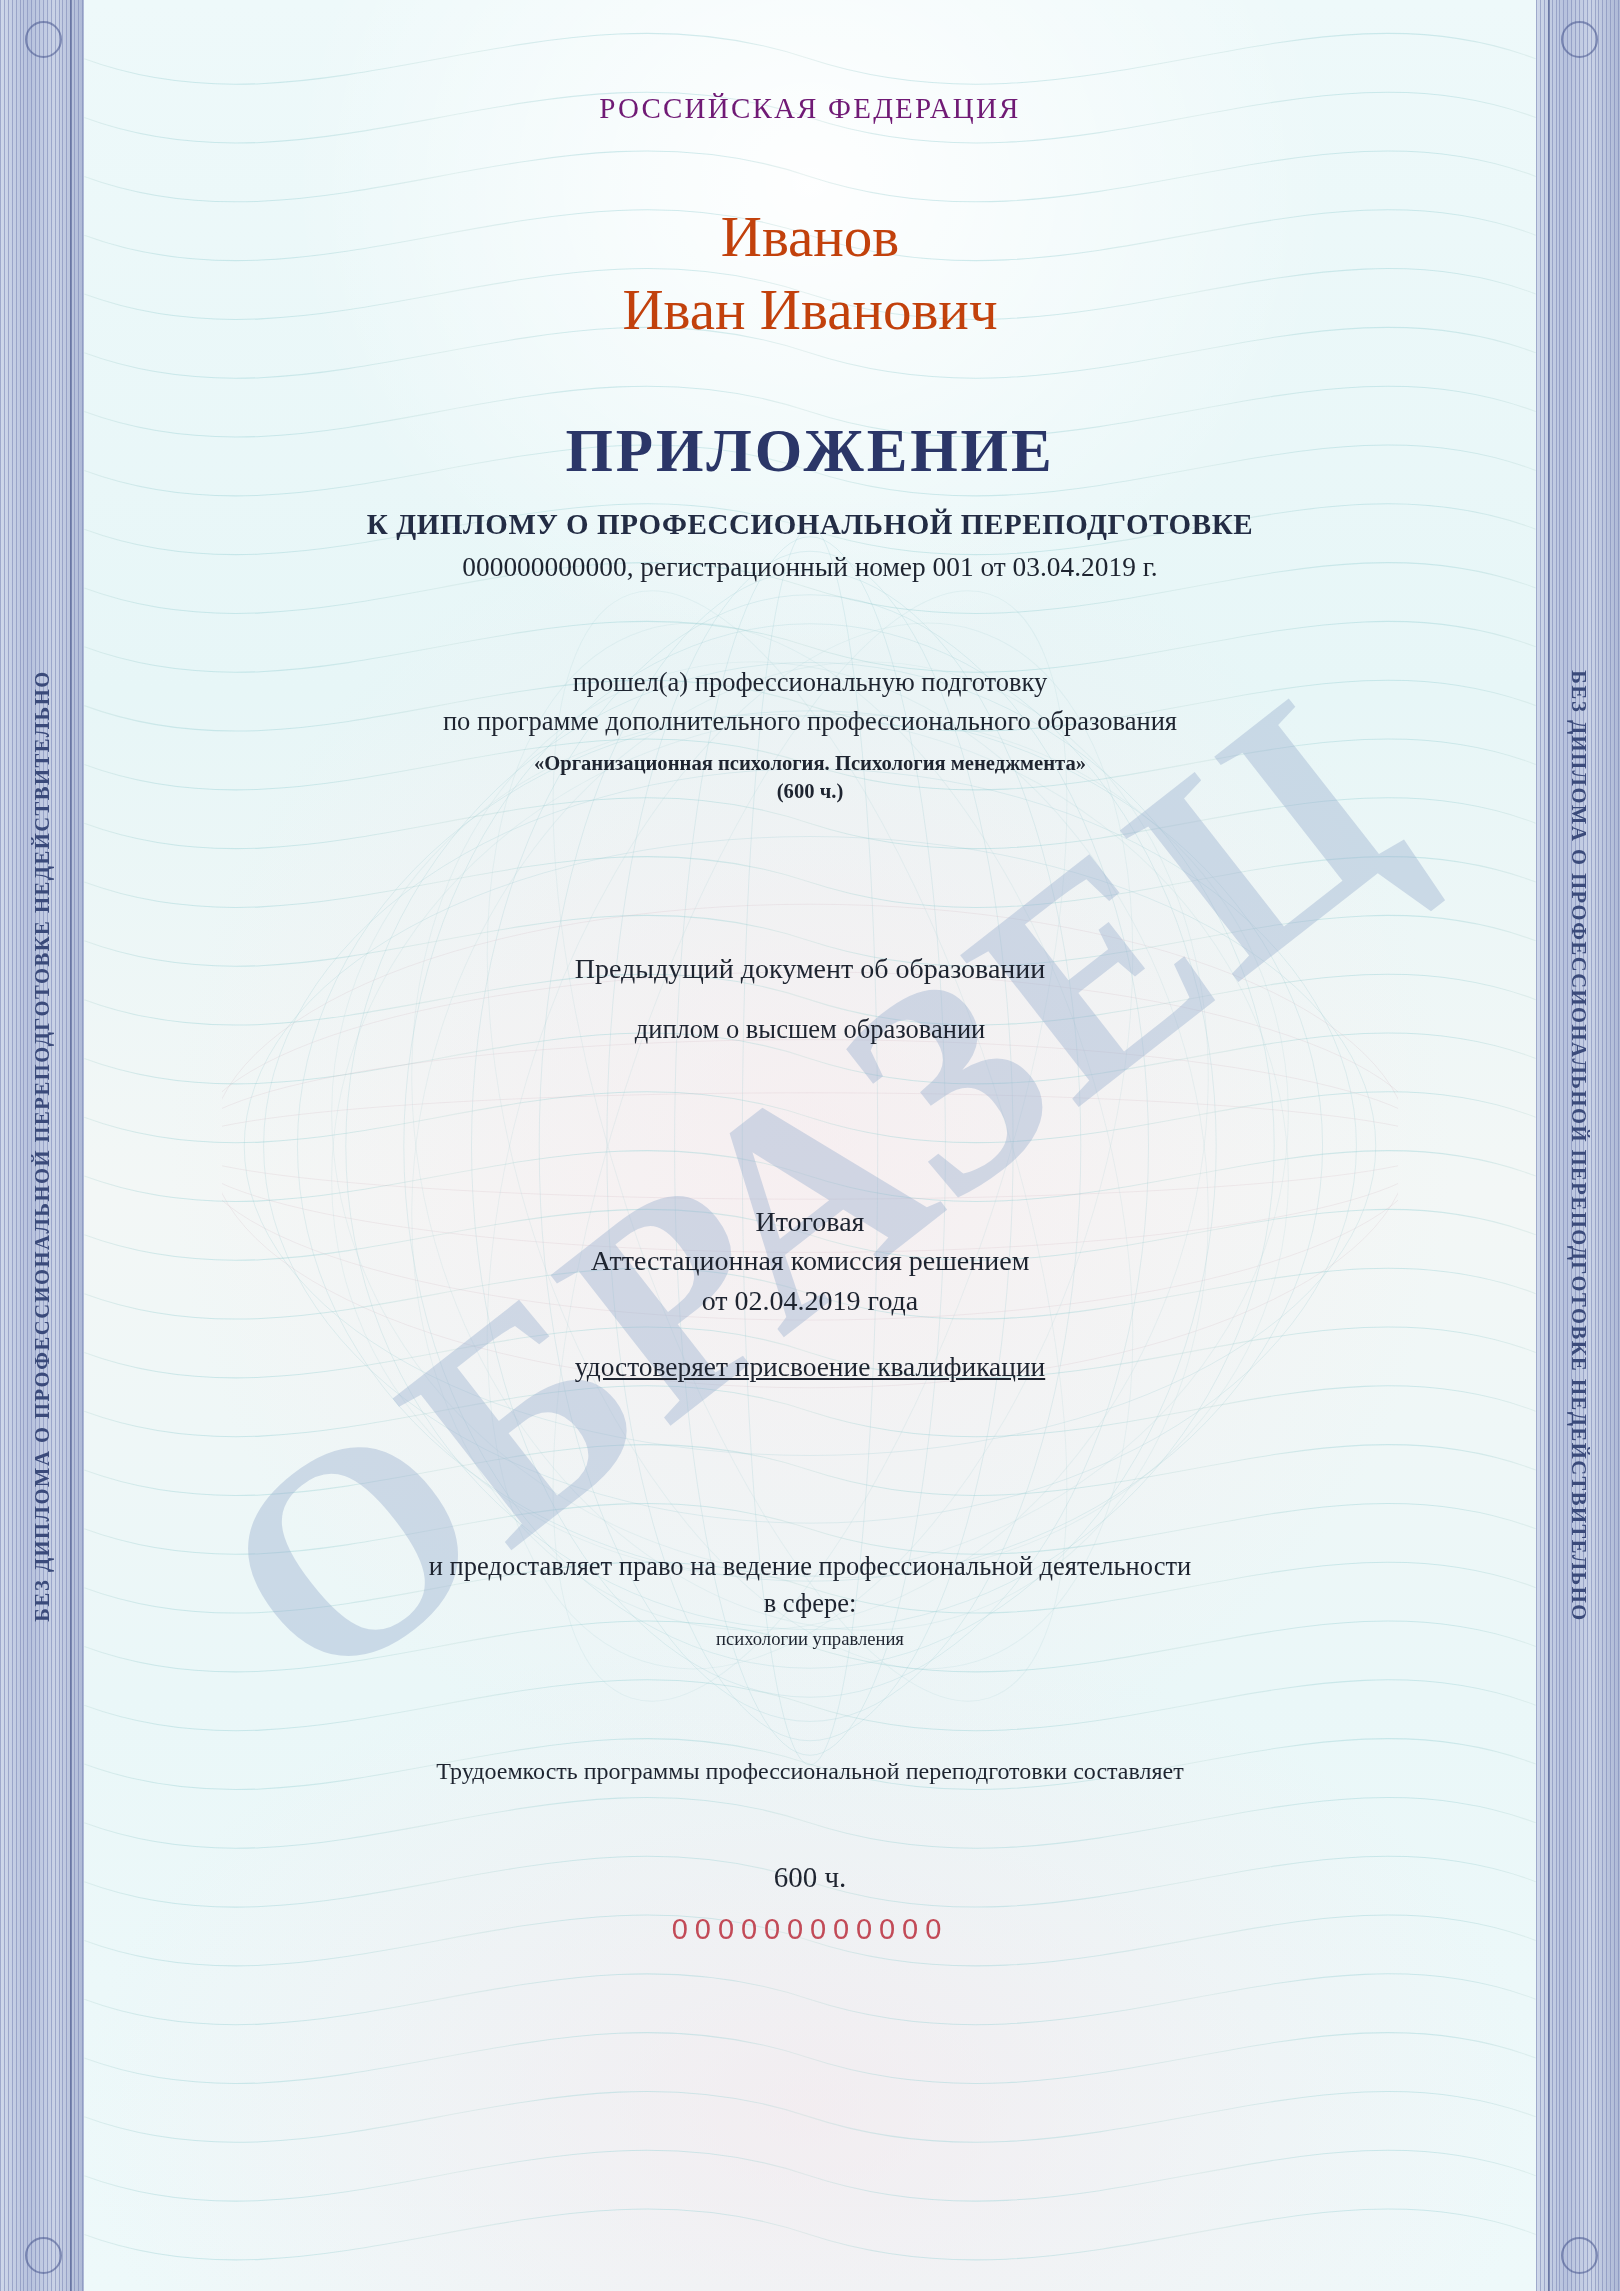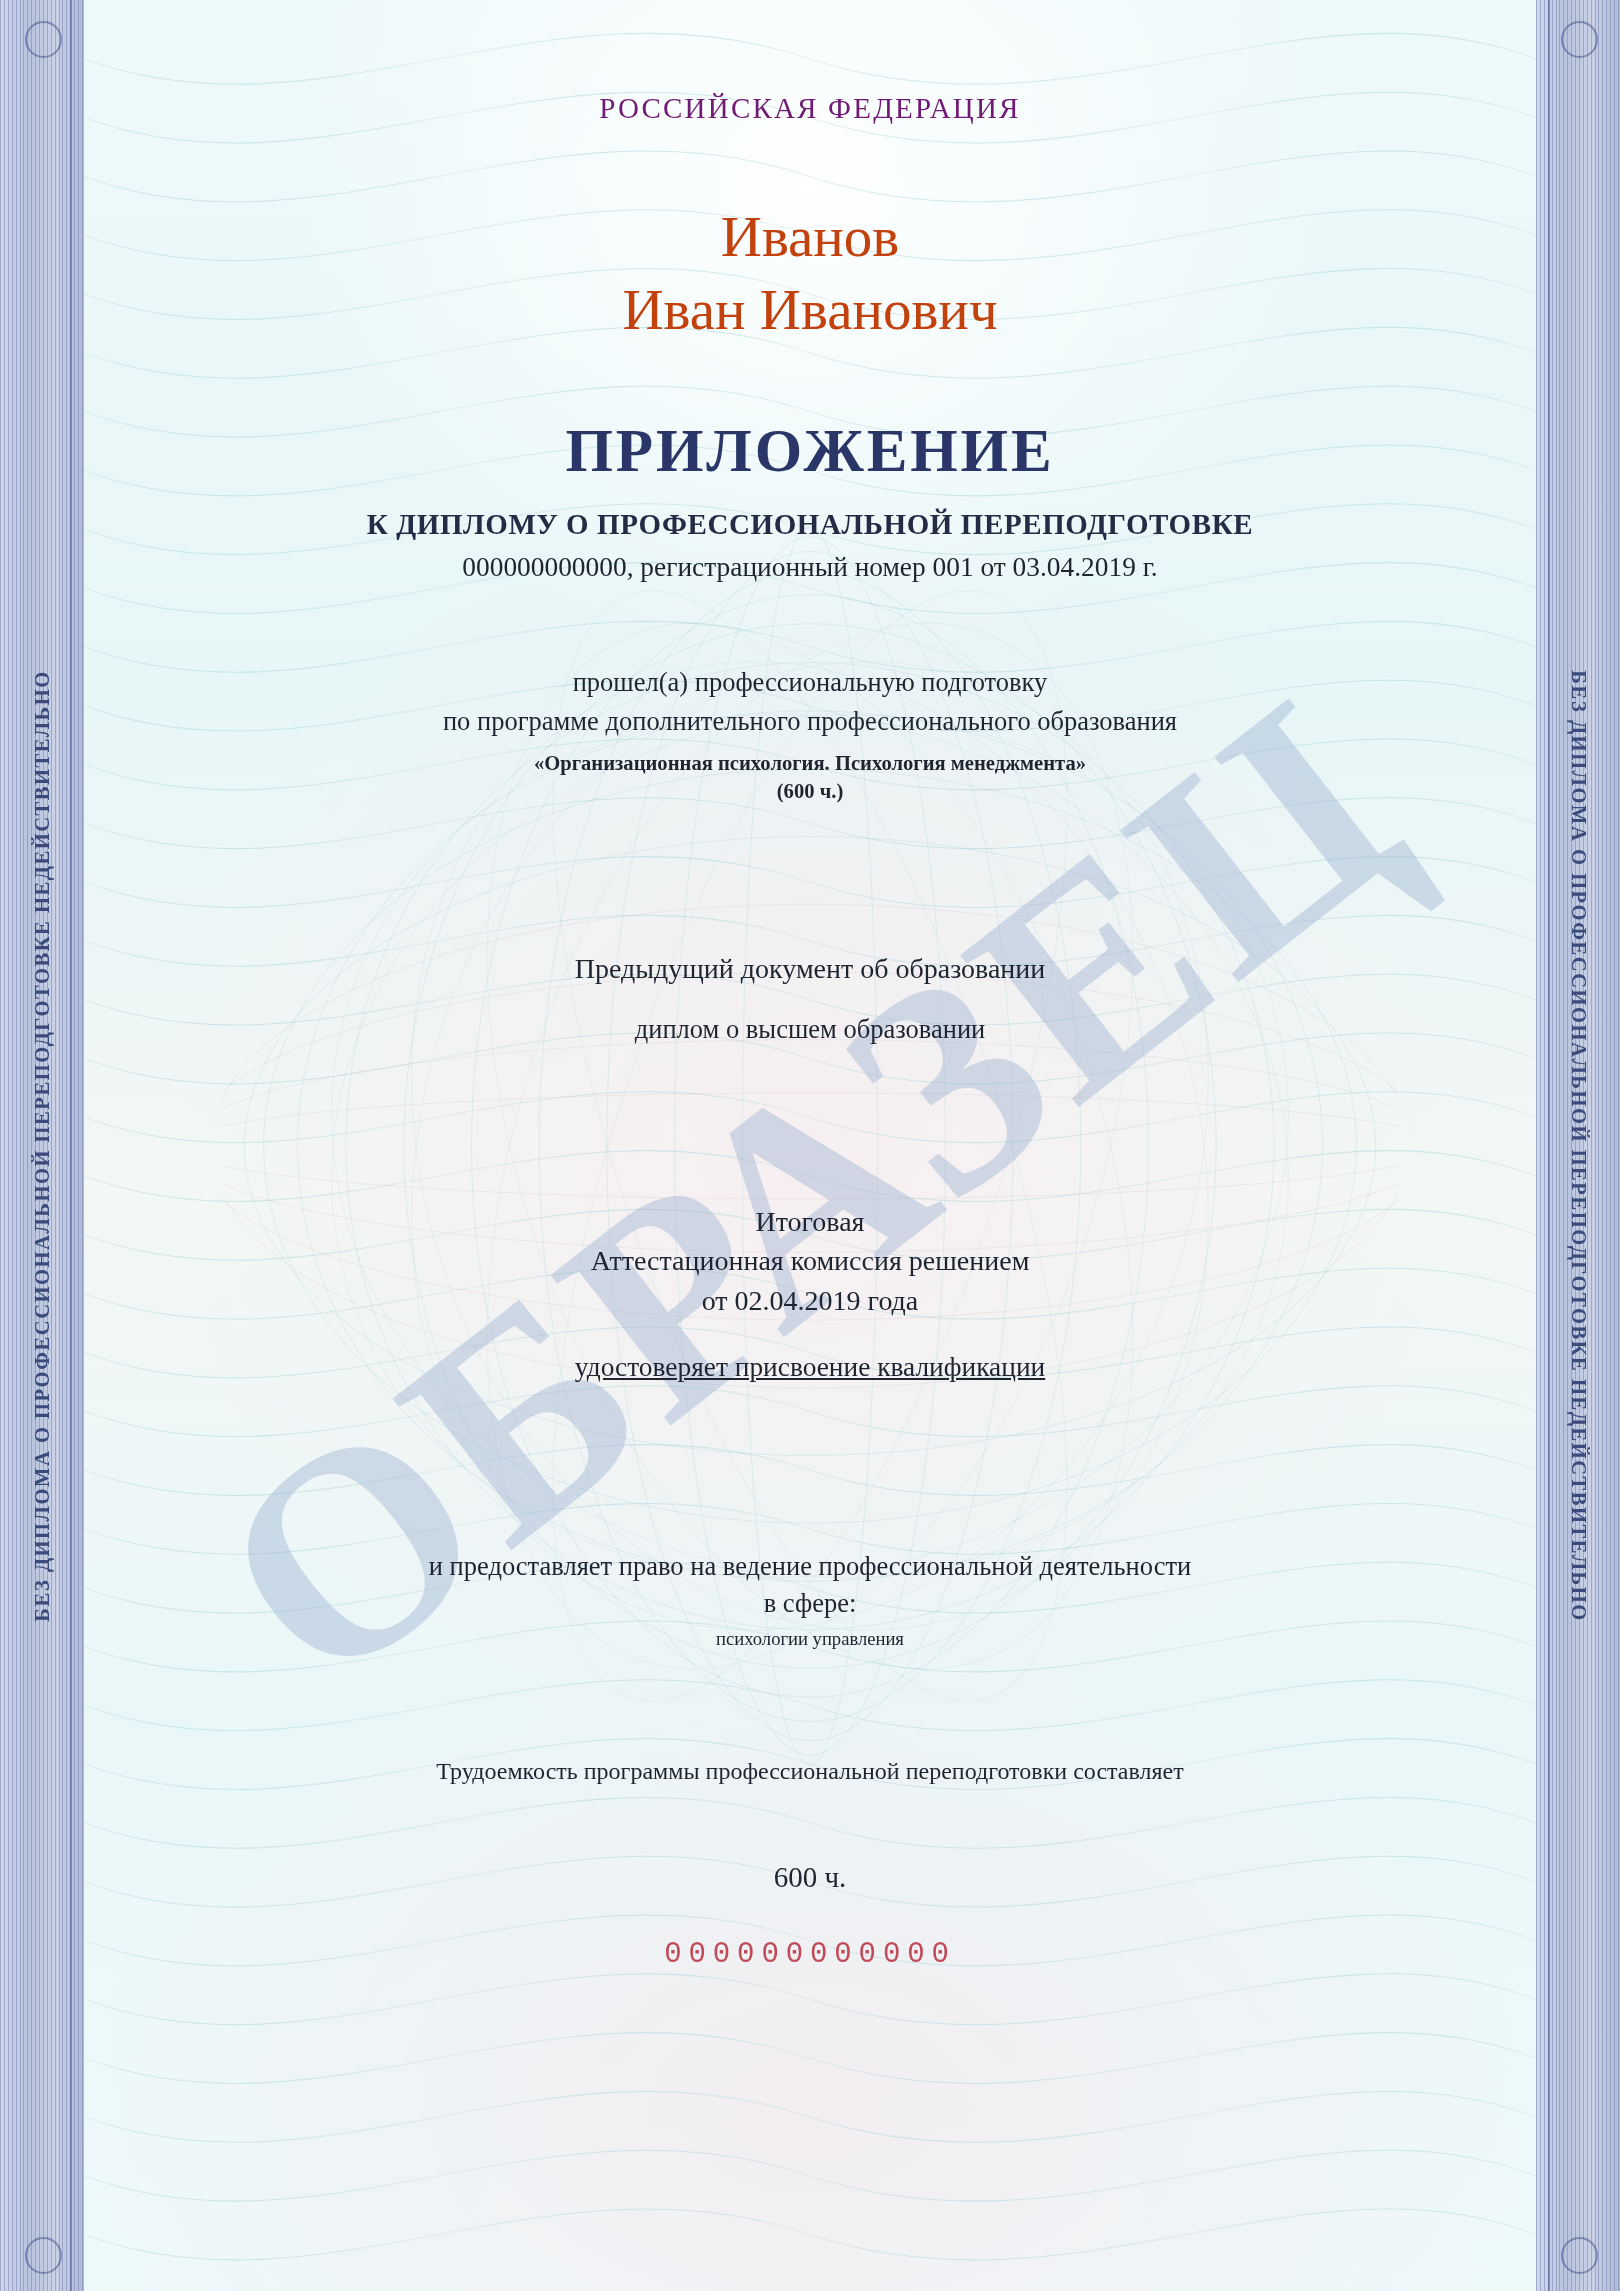--- a/index.html
+++ b/index.html
@@ -210,22 +210,22 @@
   .workload {
     margin-top: 108px;
     font-size: 24px;
   }
   .workload-hours {
     margin-top: 76px;
     font-size: 29px;
   }
 
   .serial {
-    margin-top: 44px;
-    font-family: Liberation Mono, monospace;
+    margin-top: 19px;
+    font-family: Liberation Sans, sans-serif;
     font-size: 29px;
     letter-spacing: 6.9px;
     color: #c24a57;
   }
 </style>
 </head>
 <body>
 
 <div id="page">
 

